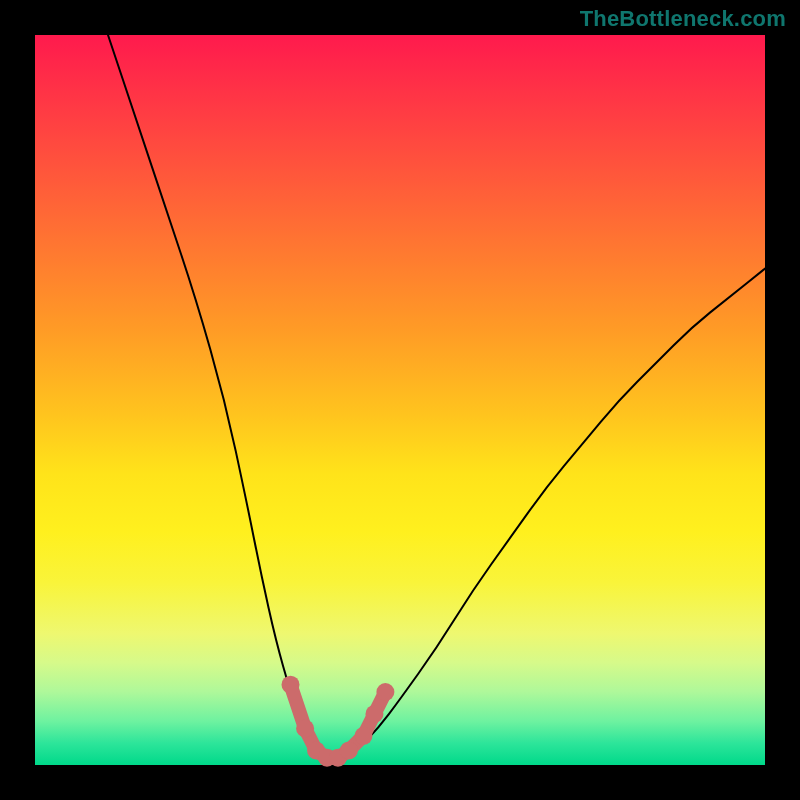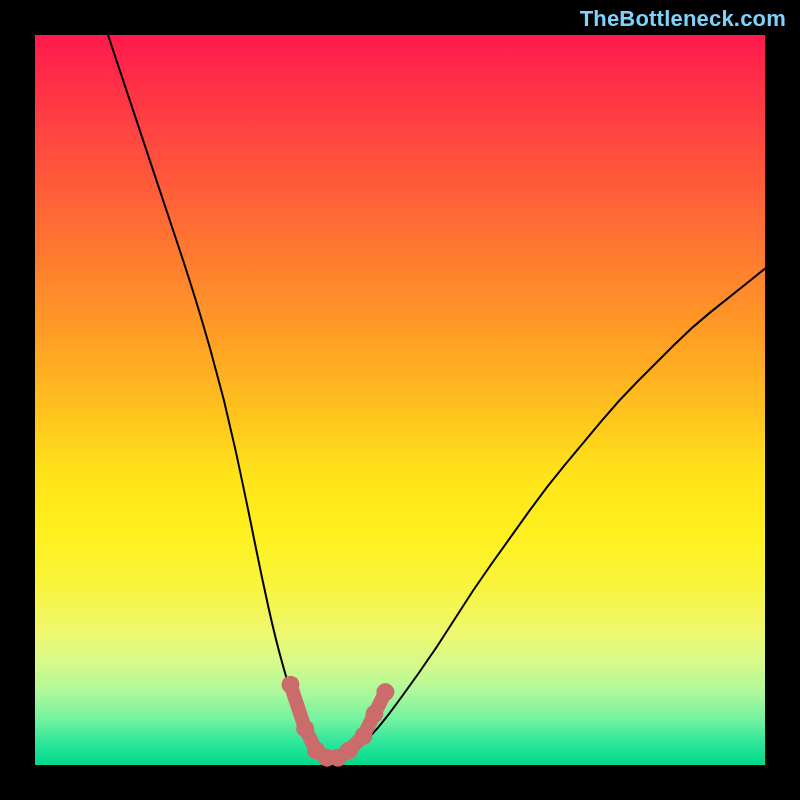--- a/index.html
+++ b/index.html
@@ -18,21 +18,21 @@
     height: 800px;
     background: #000;
   }
   .watermark {
     position: absolute;
     top: 6px;
     right: 14px;
     font-family: Arial, Helvetica, sans-serif;
     font-size: 22px;
     font-weight: 600;
-    color: #7dd3fc;
+    color: #0f766e;
     letter-spacing: 0.2px;
   }
   .plot-area {
     position: absolute;
     left: 35px;
     top: 35px;
     width: 730px;
     height: 730px;
     
     background: linear-gradient(

